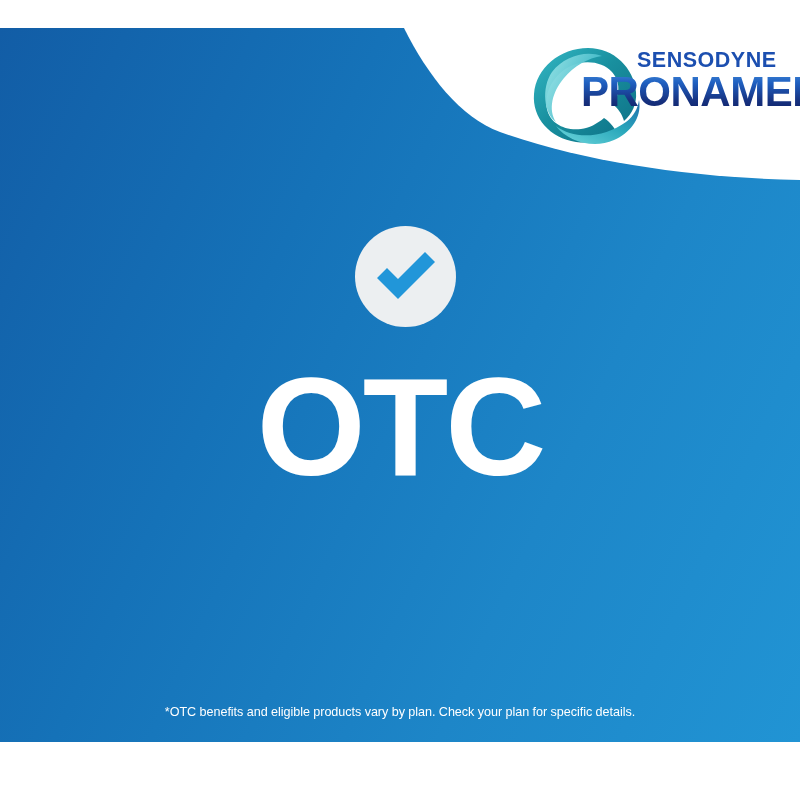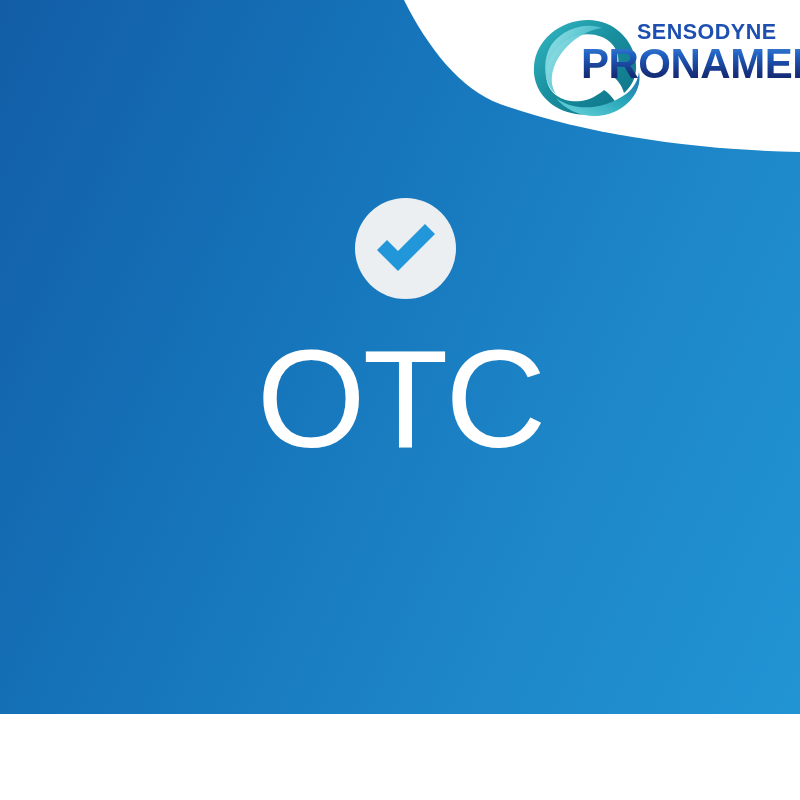--- a/index.html
+++ b/index.html
@@ -10,20 +10,21 @@
   }
   * { box-sizing: border-box; }
 
   #ad-banner {
     position: relative;
     width: 800px;
     height: 714px;
     overflow: hidden;
     font-family: "Liberation Sans", sans-serif;
     background: linear-gradient(115deg, #125da6 0%, #1572b8 34%, #1d86c8 68%, #2194d4 100%);
+    margin-top: 28px;
   }
 
   
   .corner-swoosh {
     position: absolute;
     top: 0;
     left: 0;
     width: 800px;
     height: 800px;
     pointer-events: none;
@@ -93,21 +94,21 @@
     font-size: 55px;
     font-weight: bold;
     letter-spacing: -1.4px;
     line-height: 1.06;
     white-space: nowrap;
   }
   .line-otc {
     display: block;
     color: #ffffff;
     font-size: 140px;
-    font-weight: normal;
+    font-weight: bold;
     letter-spacing: -3px;
     line-height: 0.95;
     margin-top: 2px;
   }
   .line-eligible {
     display: block;
     color: #ffffff;
     font-size: 56px;
     font-weight: bold;
     letter-spacing: -1.2px;
@@ -205,14 +206,15 @@
 
   <svg class="check-badge" viewBox="0 0 101 101" xmlns="http://www.w3.org/2000/svg">
     <circle cx="50.5" cy="50.5" r="50.5" fill="#eceff1"></circle>
     <path d="M 22 52 L 32 42 L 43 53 L 70 26 L 80 36 L 43 73 Z" fill="#2196d9"></path>
   </svg>
 
   <div class="headline-stack">
     <span class="line-otc">OTC</span>
   </div>
 
+  <div class="footnote">*OTC benefits and eligible products vary by plan. Check your plan for specific details.</div>
 
 </div>
 
 </body></html>

